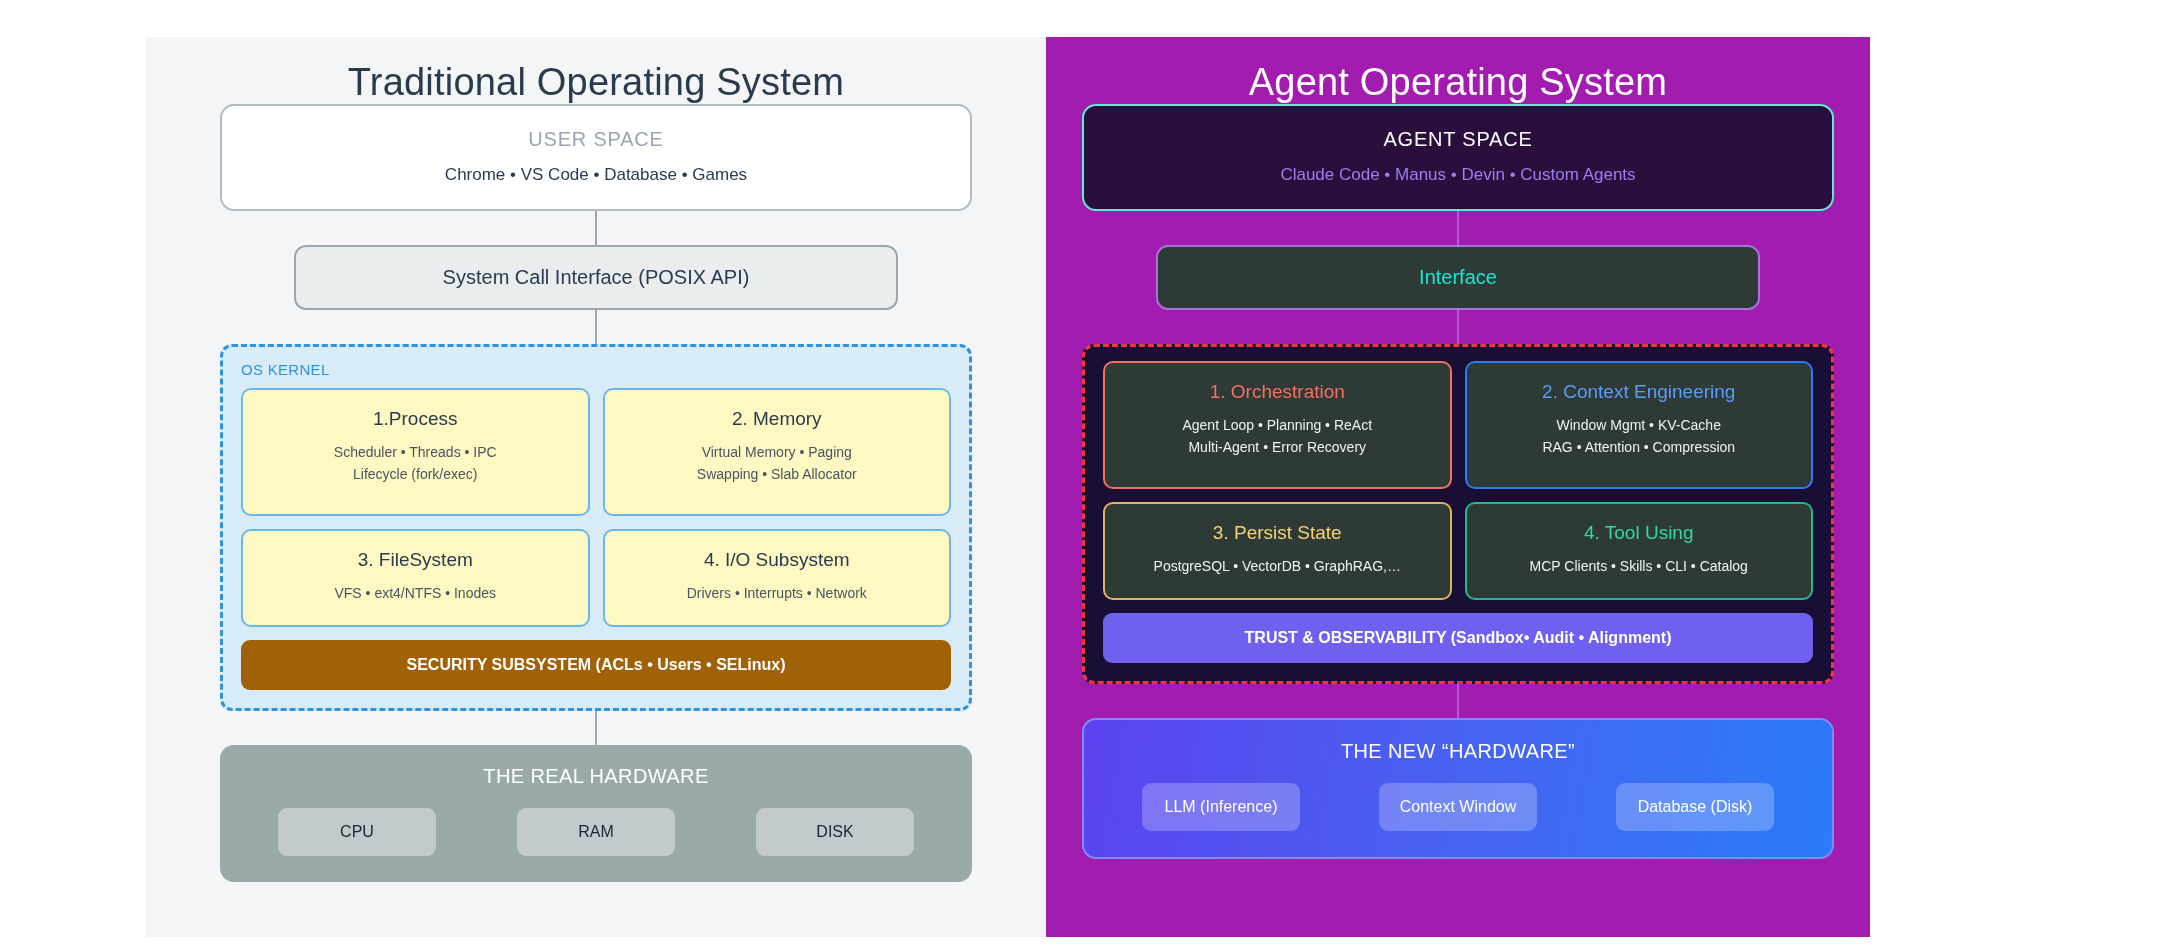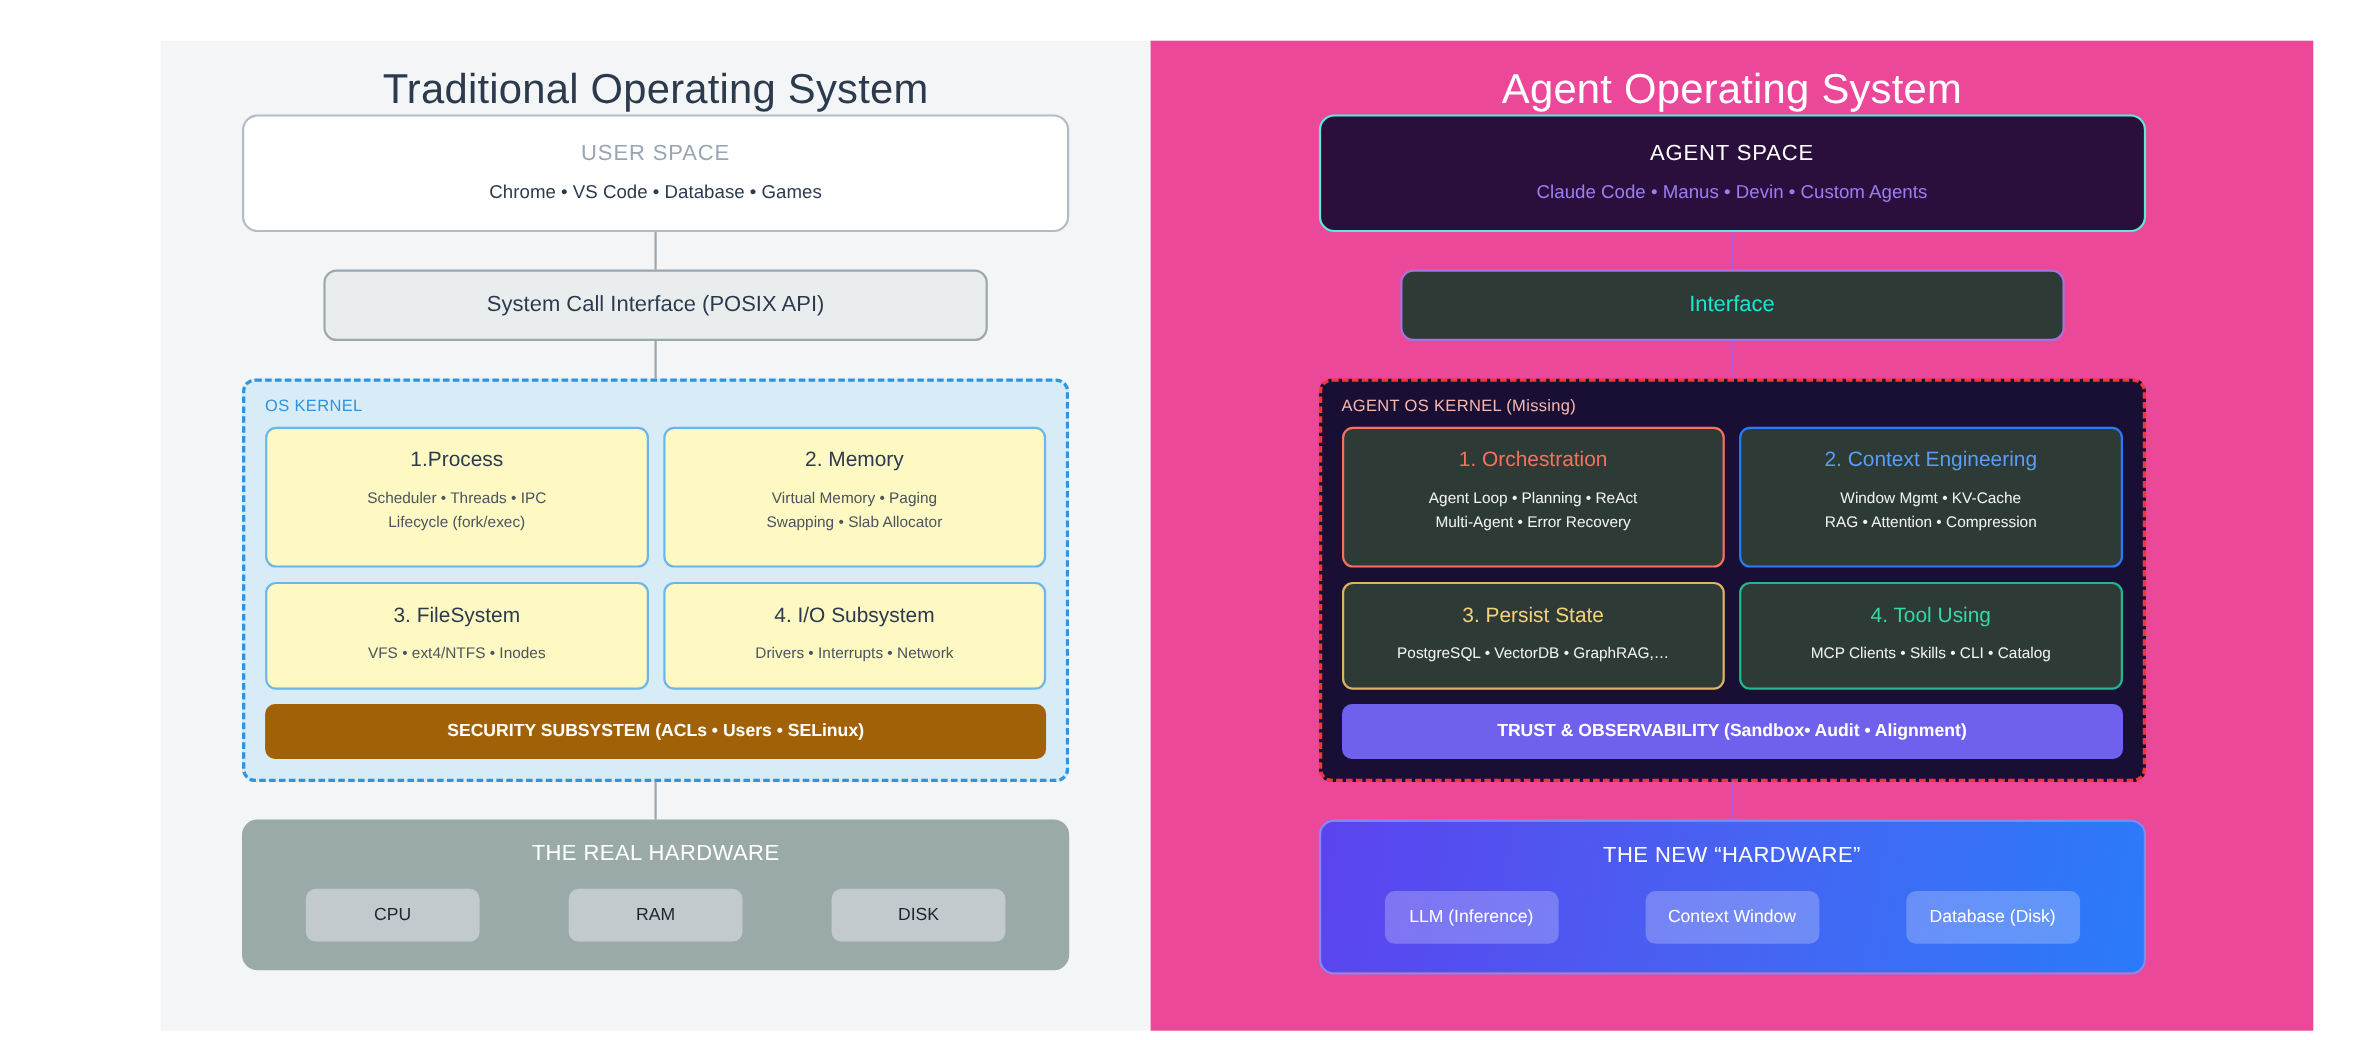--- a/index.html
+++ b/index.html
@@ -22,22 +22,22 @@
     height: 900px;
     box-sizing: border-box;
   }
   .panel-left {
     left: 146px;
     width: 900px;
     background: #f3f5f7;
   }
   .panel-right {
     left: 1046px;
-    width: 1057px;
-    background: #ec4899;
+    width: 824px;
+    background: #a21caf;
   }
 
   .panel-title {
     text-align: center;
     font-size: 38px;
     font-weight: 400;
     letter-spacing: 0.2px;
     margin: 0;
     padding-top: 24px;
   }
@@ -282,21 +282,20 @@
         <div class="space-sub">Claude Code • Manus • Devin • Custom Agents</div>
       </div>
 
       <div class="connector dark"></div>
 
       <div class="iface dark">Interface</div>
 
       <div class="connector dark"></div>
 
       <div class="kernel dark">
-        <div class="kernel-label">AGENT OS KERNEL (Missing)</div>
 
         <div class="kernel-grid">
 
           <div class="kcard dark tall" style="border-color:#f4705f">
             <div class="kcard-title" style="color:#f4705f">1. Orchestration</div>
             <div class="kcard-line">Agent Loop • Planning • ReAct</div>
             <div class="kcard-line">Multi-Agent • Error Recovery</div>
           </div>
 
           <div class="kcard dark tall" style="border-color:#2a7bfa">

